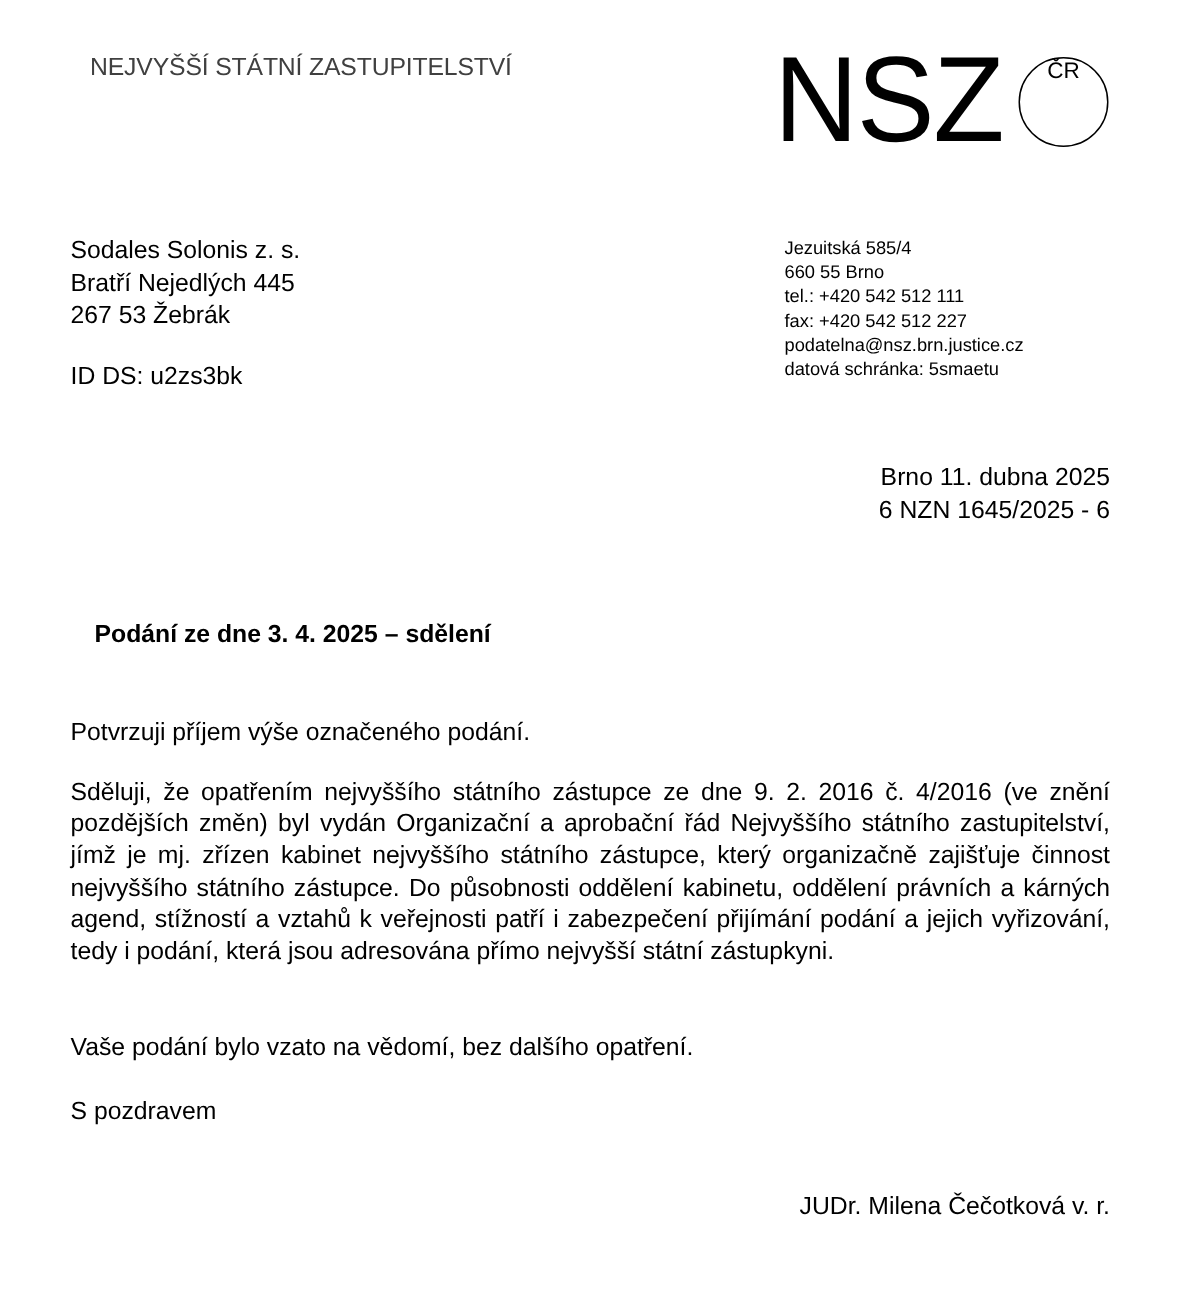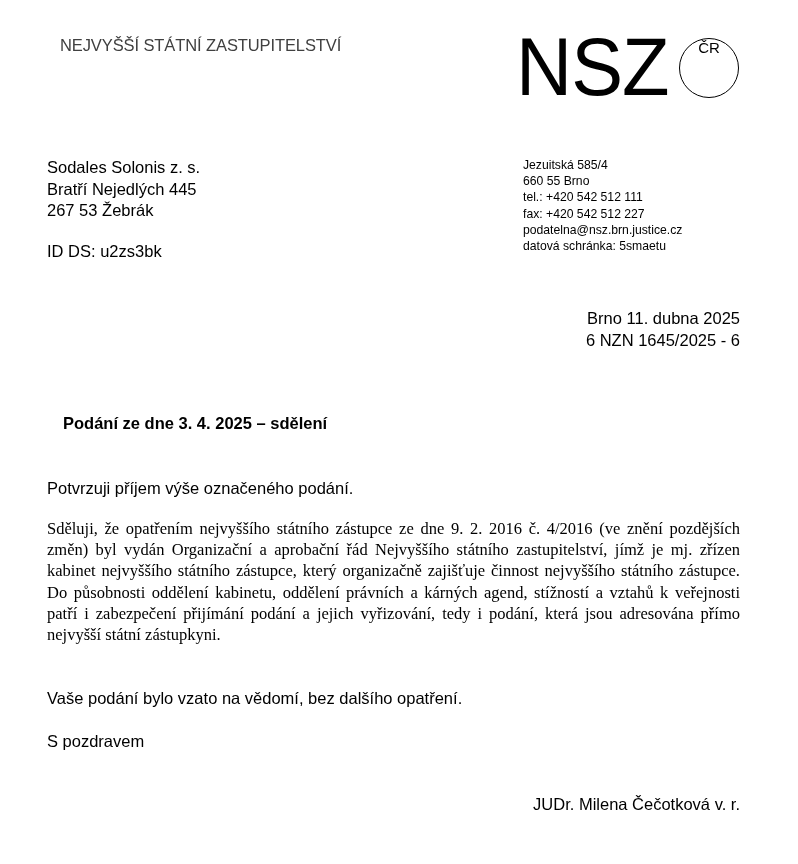--- a/index.html
+++ b/index.html
@@ -102,21 +102,20 @@
       left: 47px;
       width: 693px;
       font-size: 16.5px;
       line-height: 21.2px;
     }
     .p1 { top: 478px; white-space: nowrap; }
     .p2 {
       top: 518px;
       text-align: justify;
       text-align-last: left;
-      font-family: Liberation Serif, serif;
     }
     .p3 { top: 688px; white-space: nowrap; }
     .p4 { top: 731px; white-space: nowrap; }
 
     .signature {
       right: 58px;
       top: 794px;
       font-size: 16.5px;
       line-height: 21.5px;
       text-align: right;

